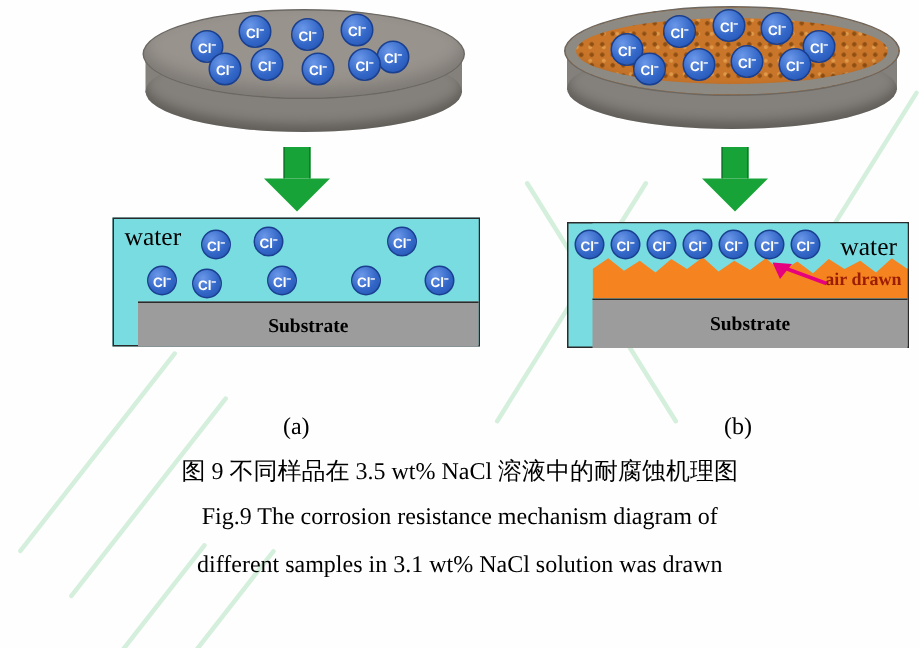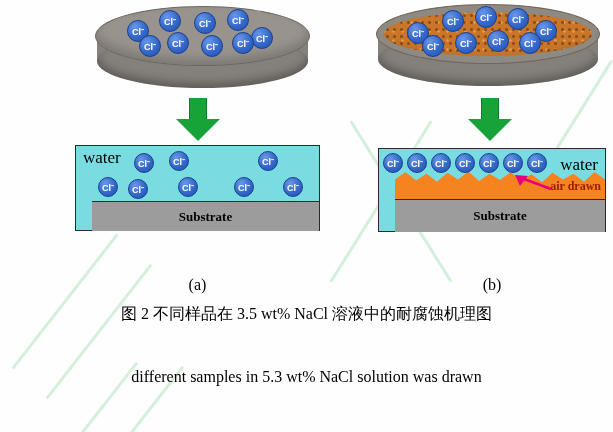--- a/index.html
+++ b/index.html
@@ -155,16 +155,17 @@
       <polygon points="0,1 13,2 5,12" fill="#e6007e"></polygon>
     </svg>
     <span class="airfilm-label">air drawn</span>
     <div class="layer substrate substrate-b">
       <span>Substrate</span>
     </div>
   </div>
 
   <div class="panel-letter" style="left:378px; top:276px; width:228px;">(b)</div>
 
-  <div class="caption-line" style="top:304px;">图 2  不同样品在 3.5 wt% NaCl 溶液中的耐腐蚀机理图</div>
-  <div class="caption-line" style="top:368px;">different samples in 5.3 wt% NaCl solution was drawn</div>
+  <div class="caption-line" style="top:304px;">图 9  不同样品在 3.5 wt% NaCl 溶液中的耐腐蚀机理图</div>
+  <div class="caption-line" style="top:336px;">Fig.9  The corrosion resistance mechanism diagram of</div>
+  <div class="caption-line" style="top:368px;">different samples in 3.1 wt% NaCl solution was drawn</div>
 
 </div>
 
 </body></html>

